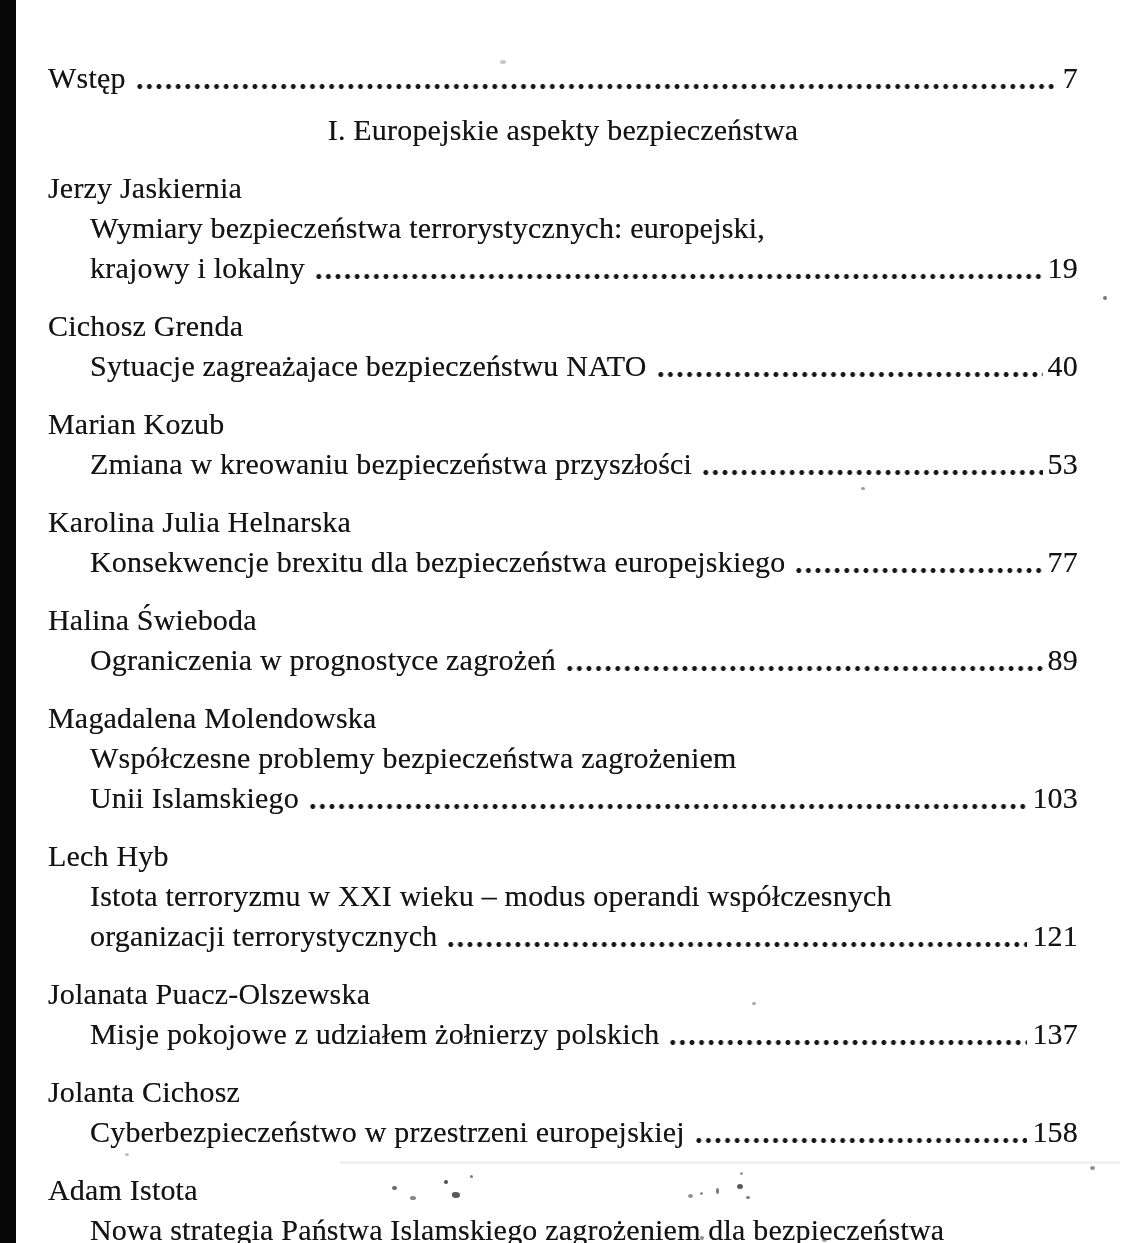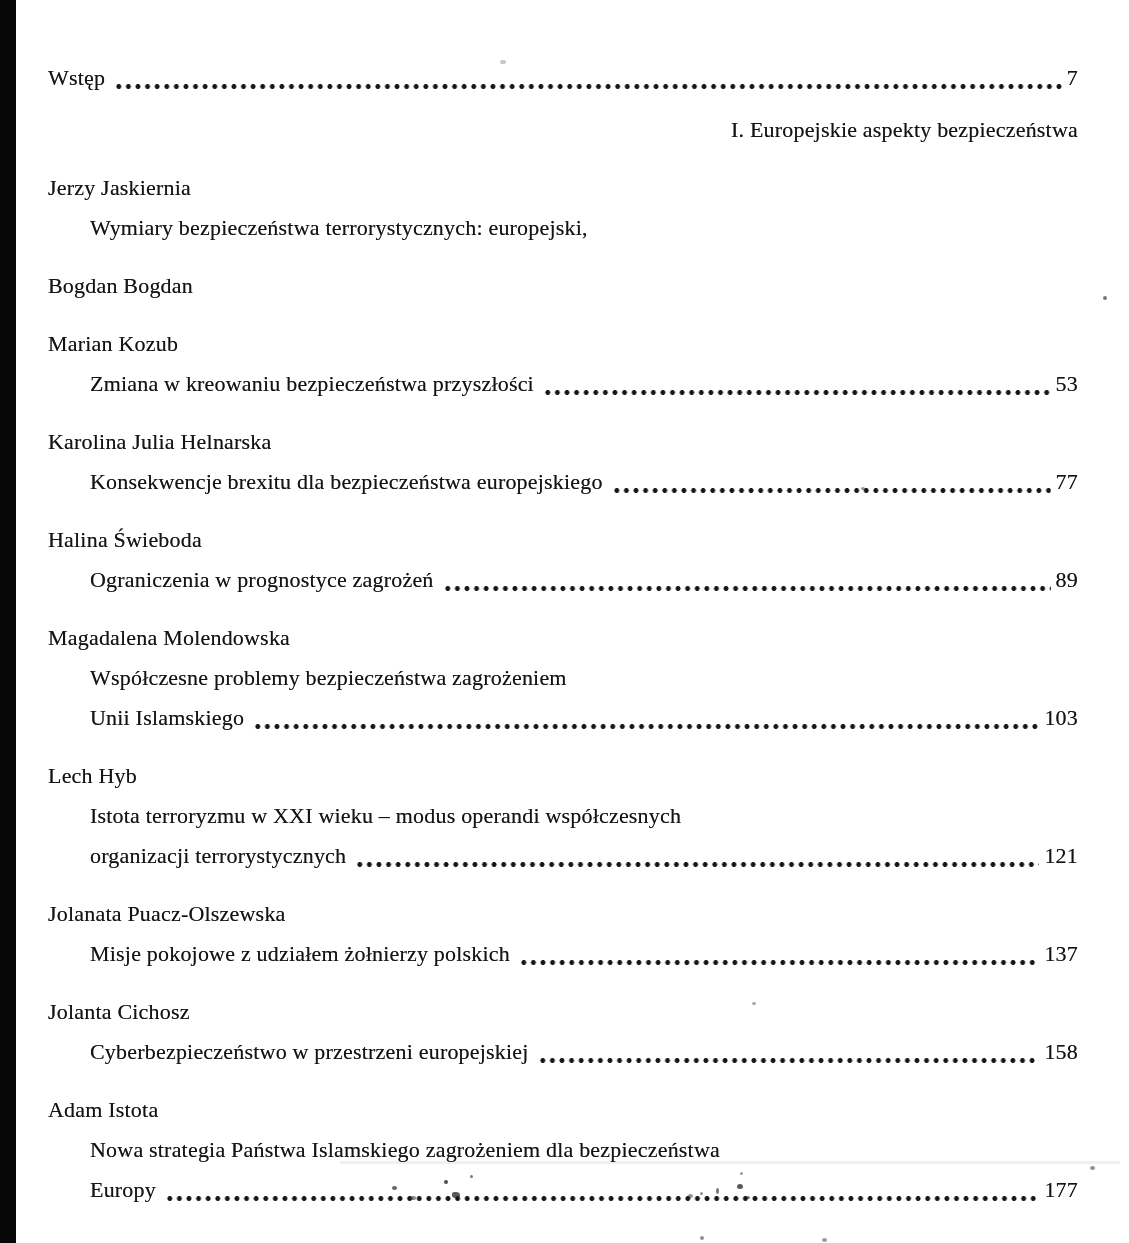--- a/index.html
+++ b/index.html
@@ -22,21 +22,21 @@
     height: 1243px;
     background: #070707;
   }
   .page {
     position: absolute;
     left: 0; top: 0;
     width: 1129px;
     height: 1243px;
     box-sizing: border-box;
     padding: 58px 51px 4px 48px;
-    font-size: 22px;
+    font-size: 30px;
     letter-spacing: 0.2px;
     text-shadow: 0 0 0.5px rgba(0,0,0,0.55);
   }
   .row, .author, .tline {
     line-height: 40px;
     height: 40px;
     white-space: nowrap;
   }
   .dotline {
     display: flex;
@@ -50,21 +50,21 @@
     align-self: stretch;
     height: 40px;
     margin: 0 5px 0 9px;
     background-image: radial-gradient(circle, #161616 2.1px, rgba(0,0,0,0) 2.8px);
     background-size: 9.6px 7px;
     background-repeat: repeat-x;
     background-position: left 0 bottom 8px;
   }
   .indent { padding-left: 42px; }
   .heading {
-    text-align: right;
+    text-align: center;
     line-height: 40px;
     height: 40px;
     margin: 12px 0 12px 0;
   }
   .entry { margin-top: 18px; }
   .pg { flex: 0 0 auto; }
   
   .speck {
     position: absolute;
     background: #222;
@@ -88,24 +88,34 @@
     <span class="t">Wstęp</span>
     <span class="leader"></span>
     <span class="pg">7</span>
   </div>
 
   <div class="heading">I. Europejskie aspekty bezpieczeństwa</div>
 
   <div class="entry">
     <div class="author">Jerzy Jaskiernia</div>
     <div class="tline indent">Wymiary bezpieczeństwa terrorystycznych: europejski,</div>
-  </div>
-
-  <div class="entry">
-    <div class="author">Bogdan Bogdan</div>
+    <div class="dotline indent">
+      <span class="t">krajowy i lokalny</span>
+      <span class="leader"></span>
+      <span class="pg">19</span>
+    </div>
+  </div>
+
+  <div class="entry">
+    <div class="author">Cichosz Grenda</div>
+    <div class="dotline indent">
+      <span class="t">Sytuacje zagreażajace bezpieczeństwu NATO</span>
+      <span class="leader"></span>
+      <span class="pg">40</span>
+    </div>
   </div>
 
   <div class="entry">
     <div class="author">Marian Kozub</div>
     <div class="dotline indent">
       <span class="t">Zmiana w kreowaniu bezpieczeństwa przyszłości</span>
       <span class="leader"></span>
       <span class="pg">53</span>
     </div>
   </div>

